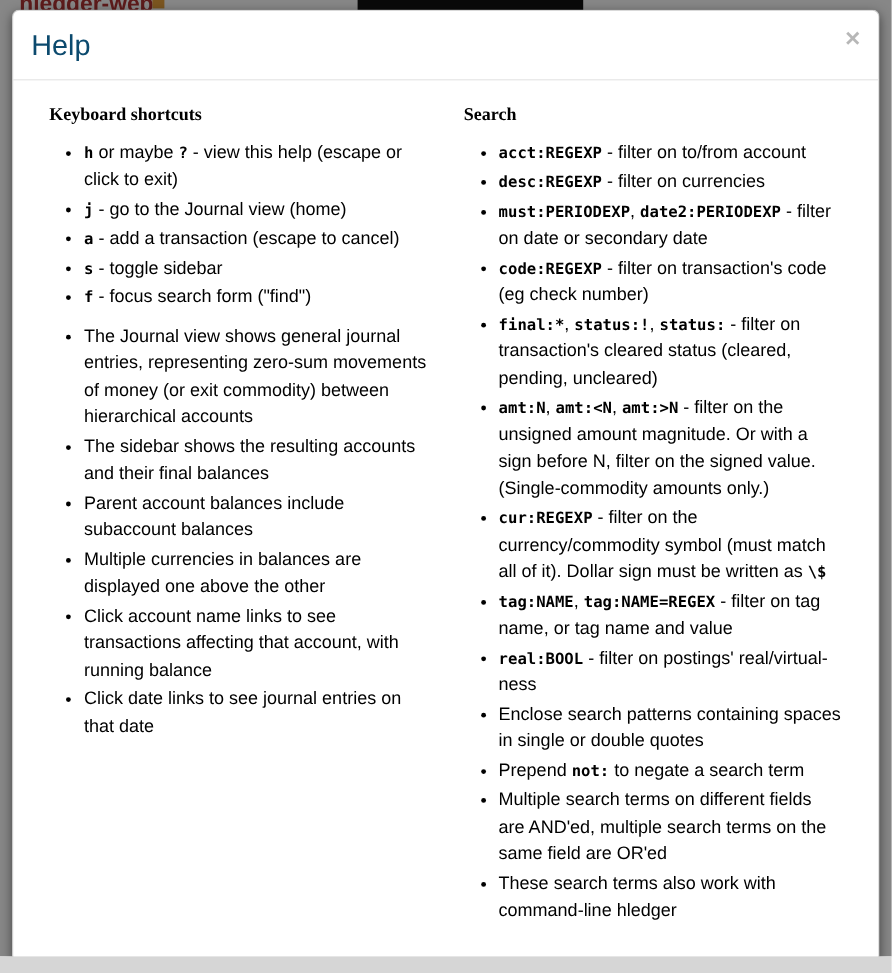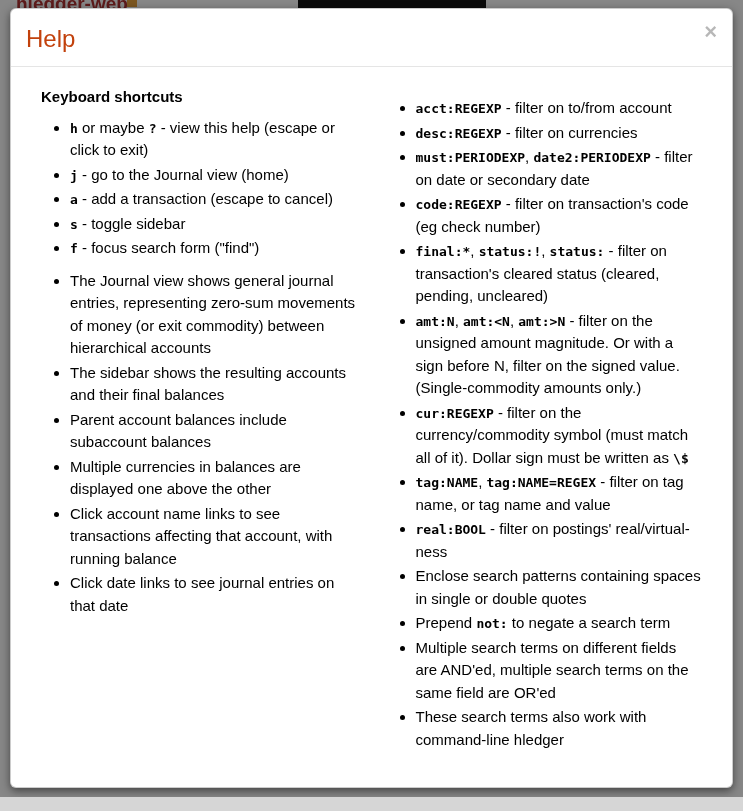--- a/index.html
+++ b/index.html
@@ -86,21 +86,21 @@
   }
   .modal-header {
     padding: 14px 15px 12px 15px;
     border-bottom: 1px solid #e5e5e5;
     position: relative;
   }
   .modal-title {
     margin: 0;
     font-size: 24px;
     font-weight: 500;
-    color: #c2410c;
+    color: #0c4a6e;
     line-height: 1.3;
   }
   .modal-close {
     position: absolute;
     top: 12px;
     right: 15px;
     border: none;
     background: transparent;
     font-size: 22px;
     font-weight: bold;
@@ -119,20 +119,21 @@
   .help-col {
     width: 50%;
     padding: 0 15px;
   }
   .section-heading {
     margin: 27px 0 10px 0;
     font-size: 15px;
     font-weight: bold;
     color: #000;
     line-height: 1.3;
+    font-family: Liberation Serif, serif;
   }
   .section-heading:first-child { margin-top: 0; }
   .help-list {
     margin: 10px 0 10px 0;
     padding-left: 25px;
     list-style-type: disc;
   }
   .help-list li {
     font-size: 15px;
     color: #000;
@@ -177,20 +178,21 @@
           <ul class="help-list">
             <li><span>The Journal view shows general journal entries, representing zero-sum movements of money (or exit commodity) between hierarchical accounts</span></li>
             <li><span>The sidebar shows the resulting accounts and their final balances</span></li>
             <li><span>Parent account balances include subaccount balances</span></li>
             <li><span>Multiple currencies in balances are displayed one above the other</span></li>
             <li><span>Click account name links to see transactions affecting that account, with running balance</span></li>
             <li><span>Click date links to see journal entries on that date</span></li>
           </ul>
         </div>
       <div class="help-col">
+          <h4 class="section-heading">Search</h4>
           <ul class="help-list">
             <li><code class="code">acct:REGEXP</code><span> - filter on to/from account</span></li>
             <li><code class="code">desc:REGEXP</code><span> - filter on currencies</span></li>
             <li><code class="code">must:PERIODEXP</code><span>, </span><code class="code">date2:PERIODEXP</code><span> - filter on date or secondary date</span></li>
             <li><code class="code">code:REGEXP</code><span> - filter on transaction's code (eg check number)</span></li>
             <li><code class="code">final:*</code><span>, </span><code class="code">status:!</code><span>, </span><code class="code">status:</code><span> - filter on transaction's cleared status (cleared, pending, uncleared)</span></li>
             <li><code class="code">amt:N</code><span>, </span><code class="code">amt:&lt;N</code><span>, </span><code class="code">amt:&gt;N</code><span> - filter on the unsigned amount magnitude. Or with a sign before N, filter on the signed value. (Single-commodity amounts only.)</span></li>
             <li><code class="code">cur:REGEXP</code><span> - filter on the currency/commodity symbol (must match all of it). Dollar sign must be written as </span><code class="code">\$</code></li>
             <li><code class="code">tag:NAME</code><span>, </span><code class="code">tag:NAME=REGEX</code><span> - filter on tag name, or tag name and value</span></li>
             <li><code class="code">real:BOOL</code><span> - filter on postings' real/virtual-ness</span></li>

